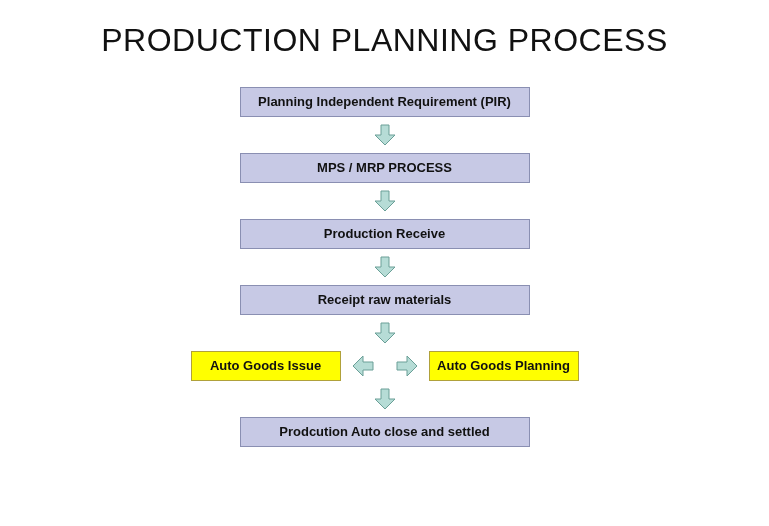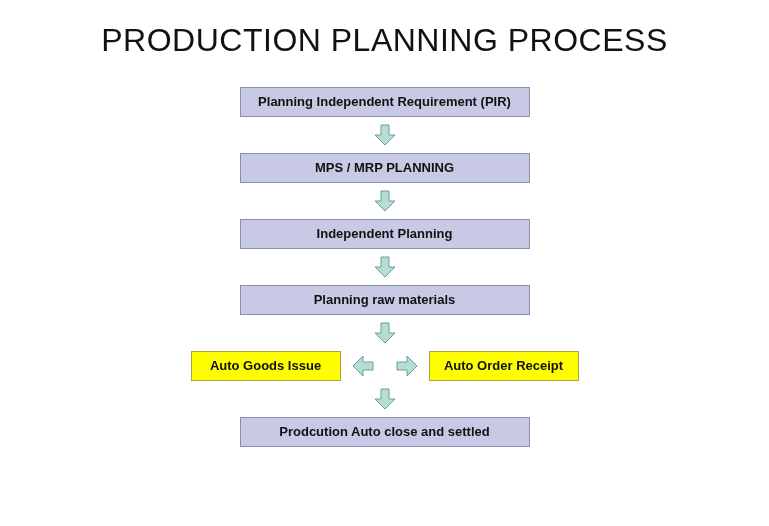--- a/index.html
+++ b/index.html
@@ -92,51 +92,51 @@
 
 <div class="flow">
   <div class="center-col">
 
     <div class="box">Planning Independent Requirement  (PIR)</div>
 
     <svg class="arrow-down" viewBox="0 0 22 24">
       <path d="M7 2 H15 V12 H21 L11 22 L1 12 H7 Z" fill="#b6dcd6" stroke="#6a9f97" stroke-width="1"></path>
     </svg>
 
-    <div class="box">MPS / MRP PLANNING</div>
+    <div class="box">MPS / MRP PROCESS</div>
 
     <svg class="arrow-down" viewBox="0 0 22 24">
       <path d="M7 2 H15 V12 H21 L11 22 L1 12 H7 Z" fill="#b6dcd6" stroke="#6a9f97" stroke-width="1"></path>
     </svg>
 
-    <div class="box">Independent Planning</div>
+    <div class="box">Production Receive</div>
 
     <svg class="arrow-down" viewBox="0 0 22 24">
       <path d="M7 2 H15 V12 H21 L11 22 L1 12 H7 Z" fill="#b6dcd6" stroke="#6a9f97" stroke-width="1"></path>
     </svg>
 
-    <div class="box">Planning raw materials</div>
+    <div class="box">Receipt raw materials</div>
 
     <svg class="arrow-down" viewBox="0 0 22 24">
       <path d="M7 2 H15 V12 H21 L11 22 L1 12 H7 Z" fill="#b6dcd6" stroke="#6a9f97" stroke-width="1"></path>
     </svg>
 
     <div class="side-row">
       <div class="side-box">Auto Goods Issue</div>
       <div class="side-gap"></div>
       <svg class="arrow-side" viewBox="0 0 24 22">
         <path d="M22 7 V15 H12 V21 L2 11 L12 1 V7 Z" fill="#b6dcd6" stroke="#6a9f97" stroke-width="1"></path>
       </svg>
       <div class="side-gap"></div>
       <div class="side-gap"></div>
       <svg class="arrow-side" viewBox="0 0 24 22">
         <path d="M2 7 V15 H12 V21 L22 11 L12 1 V7 Z" fill="#b6dcd6" stroke="#6a9f97" stroke-width="1"></path>
       </svg>
       <div class="side-gap"></div>
-      <div class="side-box">Auto Order Receipt</div>
+      <div class="side-box">Auto Goods Planning</div>
     </div>
 
     <svg class="arrow-down" viewBox="0 0 22 24">
       <path d="M7 2 H15 V12 H21 L11 22 L1 12 H7 Z" fill="#b6dcd6" stroke="#6a9f97" stroke-width="1"></path>
     </svg>
 
     <div class="box">Prodcution Auto close and settled</div>
 
   </div>
 </div>

